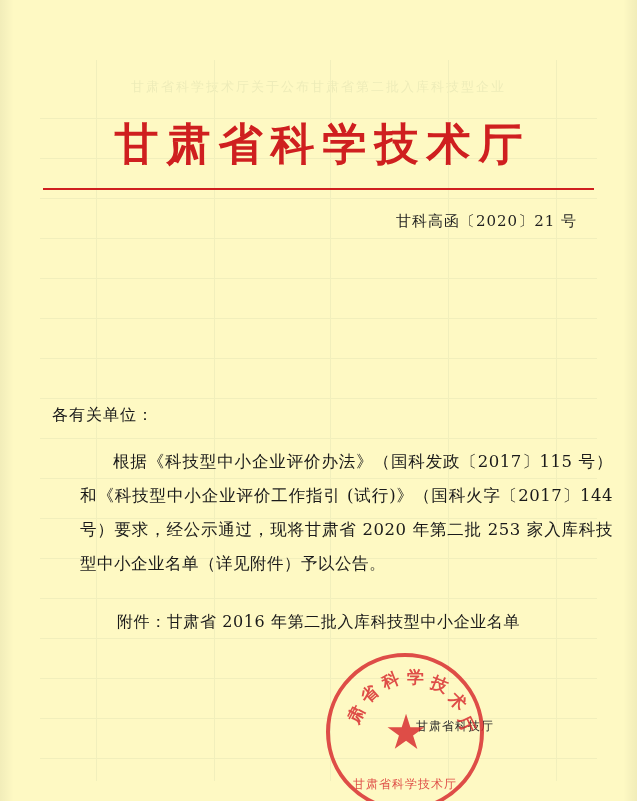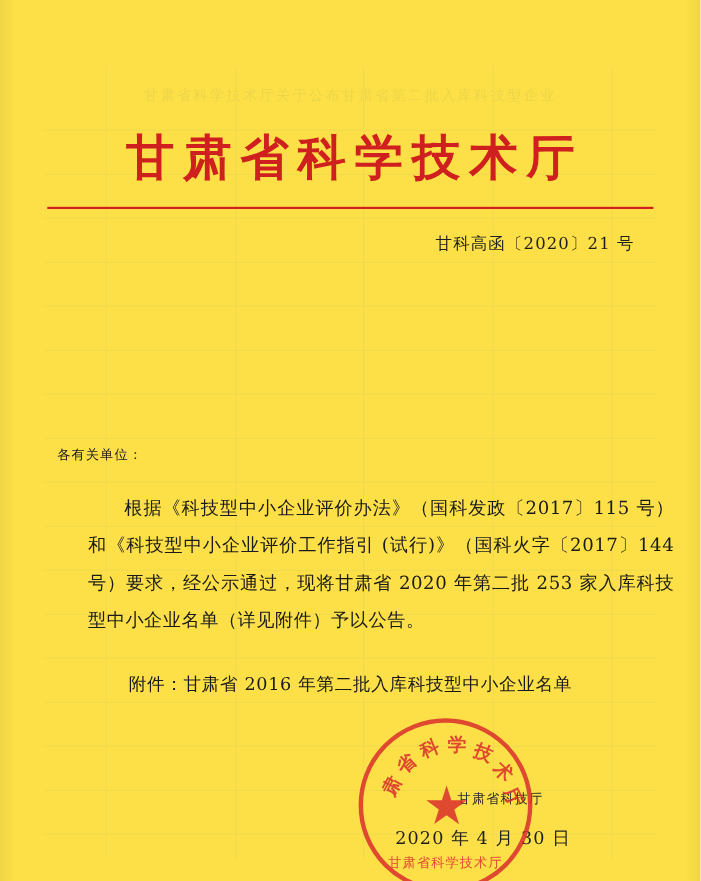--- a/index.html
+++ b/index.html
@@ -14,21 +14,21 @@
     font-family: "DejaVu Serif", "Liberation Serif", serif;
     color: #1a1a1a;
     overflow: hidden;
   }
 
   
   .page {
     position: relative;
     width: 637px;
     height: 801px;
-    background: #fde047;
+    background: #fef9c3;
     overflow: hidden;
   }
 
   
   .ghost-layer {
     position: absolute;
     inset: 0;
     opacity: 0.10;
     pointer-events: none;
   }
@@ -105,21 +105,21 @@
     line-height: 38px;
     letter-spacing: 1.5px;
     color: #111;
   }
 
   
   .salutation {
     position: absolute;
     top: 405px;
     left: 52px;
-    font-size: 12px;
+    font-size: 16px;
     letter-spacing: 1px;
   }
   .body-text {
     position: absolute;
     top: 445px;
     left: 48px;
     width: 533px;
     font-size: 16.5px;
     line-height: 34px;
     letter-spacing: 0.5px;
@@ -263,21 +263,20 @@
 
 
   <div class="salutation">各有关单位：</div>
 
   <div class="body-text">根据《科技型中小企业评价办法》（国科发政〔2017〕115 号）和《科技型中小企业评价工作指引 (试行)》（国科火字〔2017〕144 号）要求，经公示通过，现将甘肃省 2020 年第二批 253 家入库科技型中小企业名单（详见附件）予以公告。</div>
 
   <div class="attachment">附件：甘肃省 2016 年第二批入库科技型中小企业名单</div>
 
   <div class="signature">甘肃省科技厅</div>
 
-  <div class="date-line">2020 年 4 月 30 日</div>
 
   <div class="seal">
     <div class="seal-text">
       <span class="seal-char" style="left:18px;  top:46px;  transform:rotate(-62deg);">肃</span>
       <span class="seal-char" style="left:31px;  top:26px;  transform:rotate(-42deg);">省</span>
       <span class="seal-char" style="left:52px;  top:12px;  transform:rotate(-22deg);">科</span>
       <span class="seal-char" style="left:77px;  top:9px;   transform:rotate(0deg);">学</span>
       <span class="seal-char" style="left:101px; top:16px;  transform:rotate(22deg);">技</span>
       <span class="seal-char" style="left:119px; top:33px;  transform:rotate(44deg);">术</span>
       <span class="seal-char" style="left:128px; top:56px;  transform:rotate(64deg);">厅</span>

